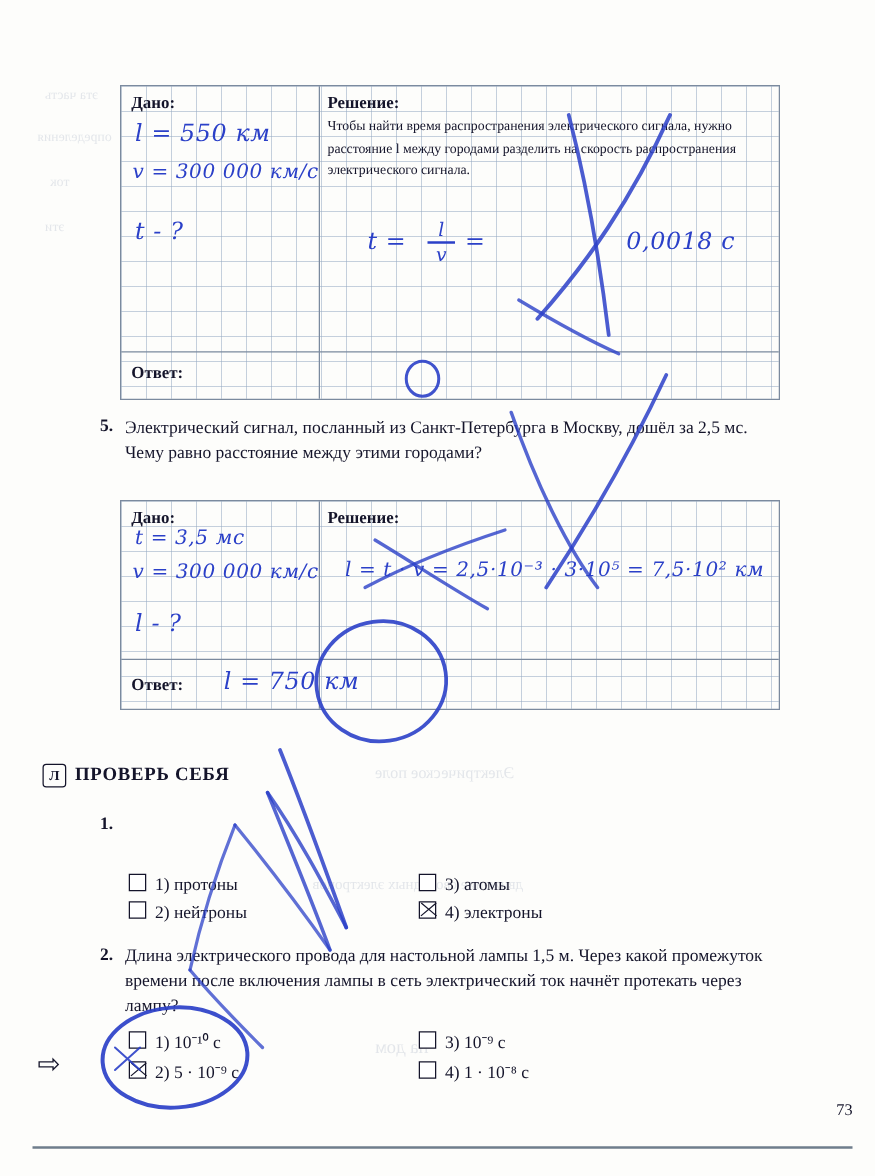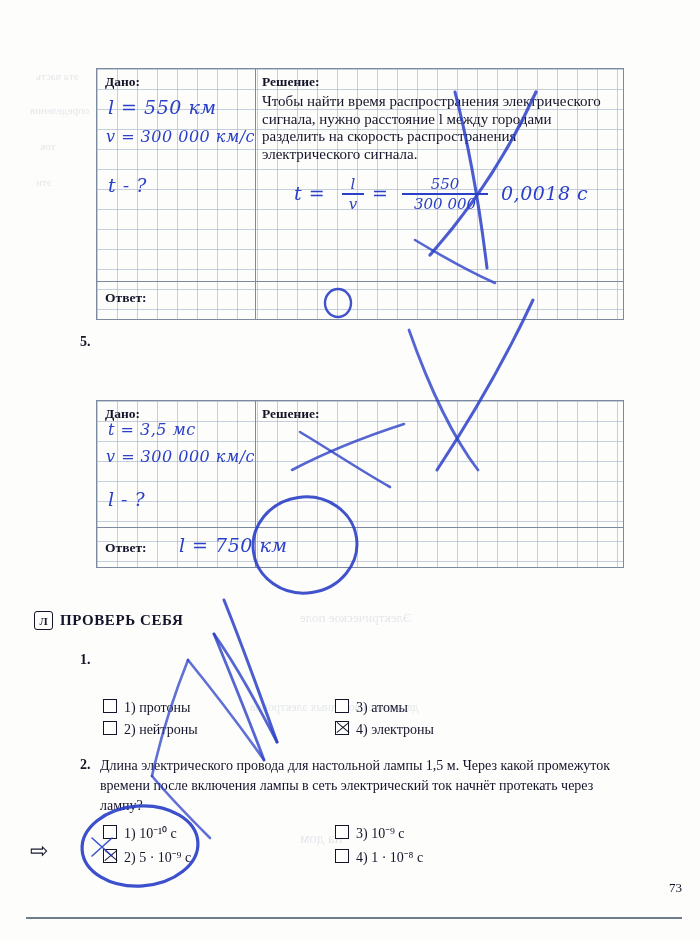--- a/index.html
+++ b/index.html
@@ -46,21 +46,21 @@
   .lbl{
     position:absolute;
     font-weight:bold;
     font-size:13.5px;
     font-family:"Liberation Serif", serif;
     color:#14142a;
     background:transparent;
   }
   .soltext{
     position:absolute;
-    font-size:15px;
+    font-size:11px;
     line-height:17.5px;
     font-family:"Liberation Serif", serif;
     color:#14142a;
   }
 
   
   .hw{
     position:absolute;
     font-family:"DejaVu Serif", serif;
     color:#2b40c8;
@@ -150,40 +150,37 @@
     <div class="hw med" style="left:102px;top:127px;">v = 300 000 км/с</div>
     <div class="hw big" style="left:104px;top:174px;">t - ?</div>
 
     <div class="hw big" style="left:290px;top:182px;">t =</div>
     <div class="frac" style="left:338px;top:176px;width:22px;">
       <span class="num">l</span>
       <span class="bar"></span>
       <span class="den">v</span>
     </div>
     <div class="hw big" style="left:368px;top:182px;">=</div>
-    <div class="frac" style="left:398px;top:176px;width:86px;">
-      <span class="num">550</span>
-      <span class="bar"></span>
-      <span class="den">300 000</span>
-    </div>
     <div class="hw big" style="left:497px;top:182px;">0,0018 с</div>
 
     <div class="qnum" style="left:76px;top:334px;">5.</div>
+    <div class="qtext" style="left:96px;top:333px;width:524px;">Электрический сигнал, посланный из Санкт-Петербурга в Москву, дошёл за 2,5 мс. Чему равно расстояние между этими городами?</div>
 
     <div class="gridbox" style="left:92px;top:400px;width:526px;height:166px;">
       <div class="vsep" style="left:158px;"></div>
       <div class="hsep" style="top:126px;"></div>
     </div>
     <div class="lbl" style="left:101px;top:406px;">Дано:</div>
     <div class="lbl" style="left:258px;top:406px;">Решение:</div>
     <div class="lbl" style="left:101px;top:540px;">Ответ:</div>
 
     <div class="hw med" style="left:104px;top:420px;">t = 3,5 мс</div>
     <div class="hw med" style="left:102px;top:447px;">v = 300 000 км/с</div>
     <div class="hw big" style="left:104px;top:488px;">l - ?</div>
+    <div class="hw med" style="left:272px;top:446px;">l = t · v = 2,5·10⁻³ · 3·10⁵ = 7,5·10² км</div>
     <div class="hw big" style="left:175px;top:534px;">l = 750 км</div>
 
     <div class="section-icon" style="left:30px;top:611px;">Л</div>
     <div class="section-title" style="left:56px;top:612px;">ПРОВЕРЬ СЕБЯ</div>
 
     <div class="qnum" style="left:76px;top:652px;">1.</div>
 
     <div class="cbrow" style="left:99px;top:699px;">
       <span class="cb"></span><span>1) протоны</span>
     </div>

